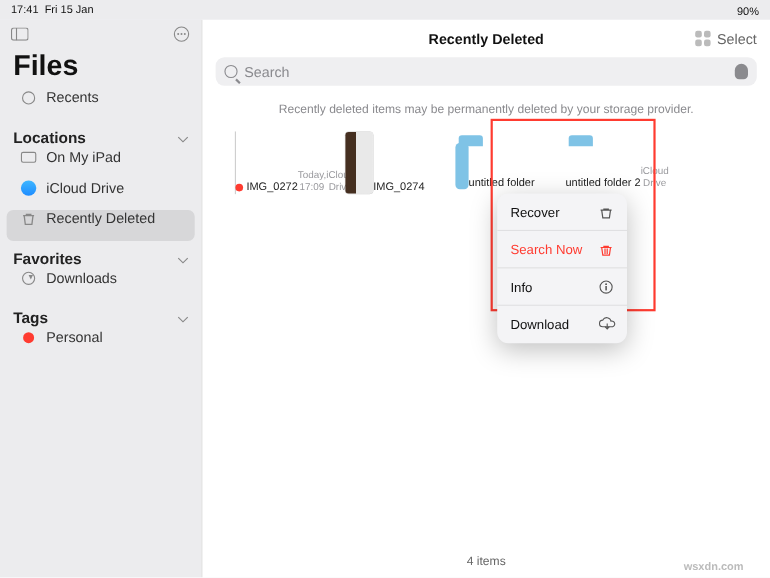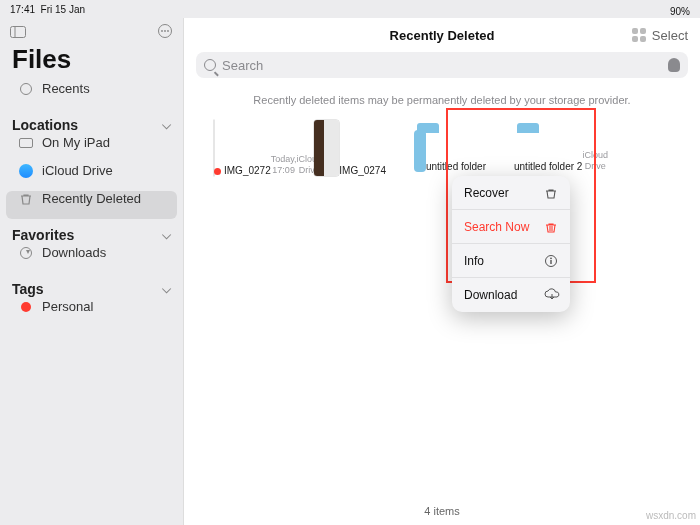--- a/index.html
+++ b/index.html
@@ -48,21 +48,21 @@
     .fmeta { font-size:9px; color:#9a9a9e; text-align:center; line-height:1.2; }
     .reddot { display:inline-block; width:7px; height:7px; background:#ff3b30; border-radius:50%; margin-right:3px; vertical-align:middle; }
     
     .ctx-highlight { position:absolute; top:90px; left:262px; width:150px; height:175px; border:2px solid #ff3b30; pointer-events:none; }
     .ctx { position:absolute; top:158px; left:268px; width:118px; background:#f4f4f6; border-radius:10px; box-shadow:0 6px 24px rgba(0,0,0,0.25); overflow:hidden; }
     .ctx-row { display:flex; justify-content:space-between; align-items:center; padding:0 12px; height:34px; font-size:12px; color:#111; border-bottom:1px solid #e0e0e2; }
     .ctx-row:last-child { border-bottom:none; }
     .ctx-row.dest { color:#ff3b30; }
     .ctx-ic { width:14px; height:14px; color:#555; }
     .bottombar { position:absolute; bottom:8px; left:0; right:0; text-align:center; font-size:11px; color:#666; }
-    .watermark { position:absolute; bottom:4px; right:4px; font-size:10px; color:#bbb; }
+    .watermark { position:absolute; bottom:4px; right:24px; font-size:10px; color:#bbb;font-weight:bold; }
     .ipad-rect { width:14px; height:10px; border:1.5px solid #888; border-radius:2px; }
     .chev { font-size:12px; color:#888; }
     .dl-ic { width:12px; height:12px; border:1.5px solid #888; border-radius:50%; position:relative; }
     .dl-ic::after { content:""; position:absolute; top:2px; left:5px; width:0; height:0; border-left:2px solid transparent; border-right:2px solid transparent; border-top:4px solid #888; }
   </style>
 </head>
 <body>
 
 <div class="root">
   <div class="statusbar">

